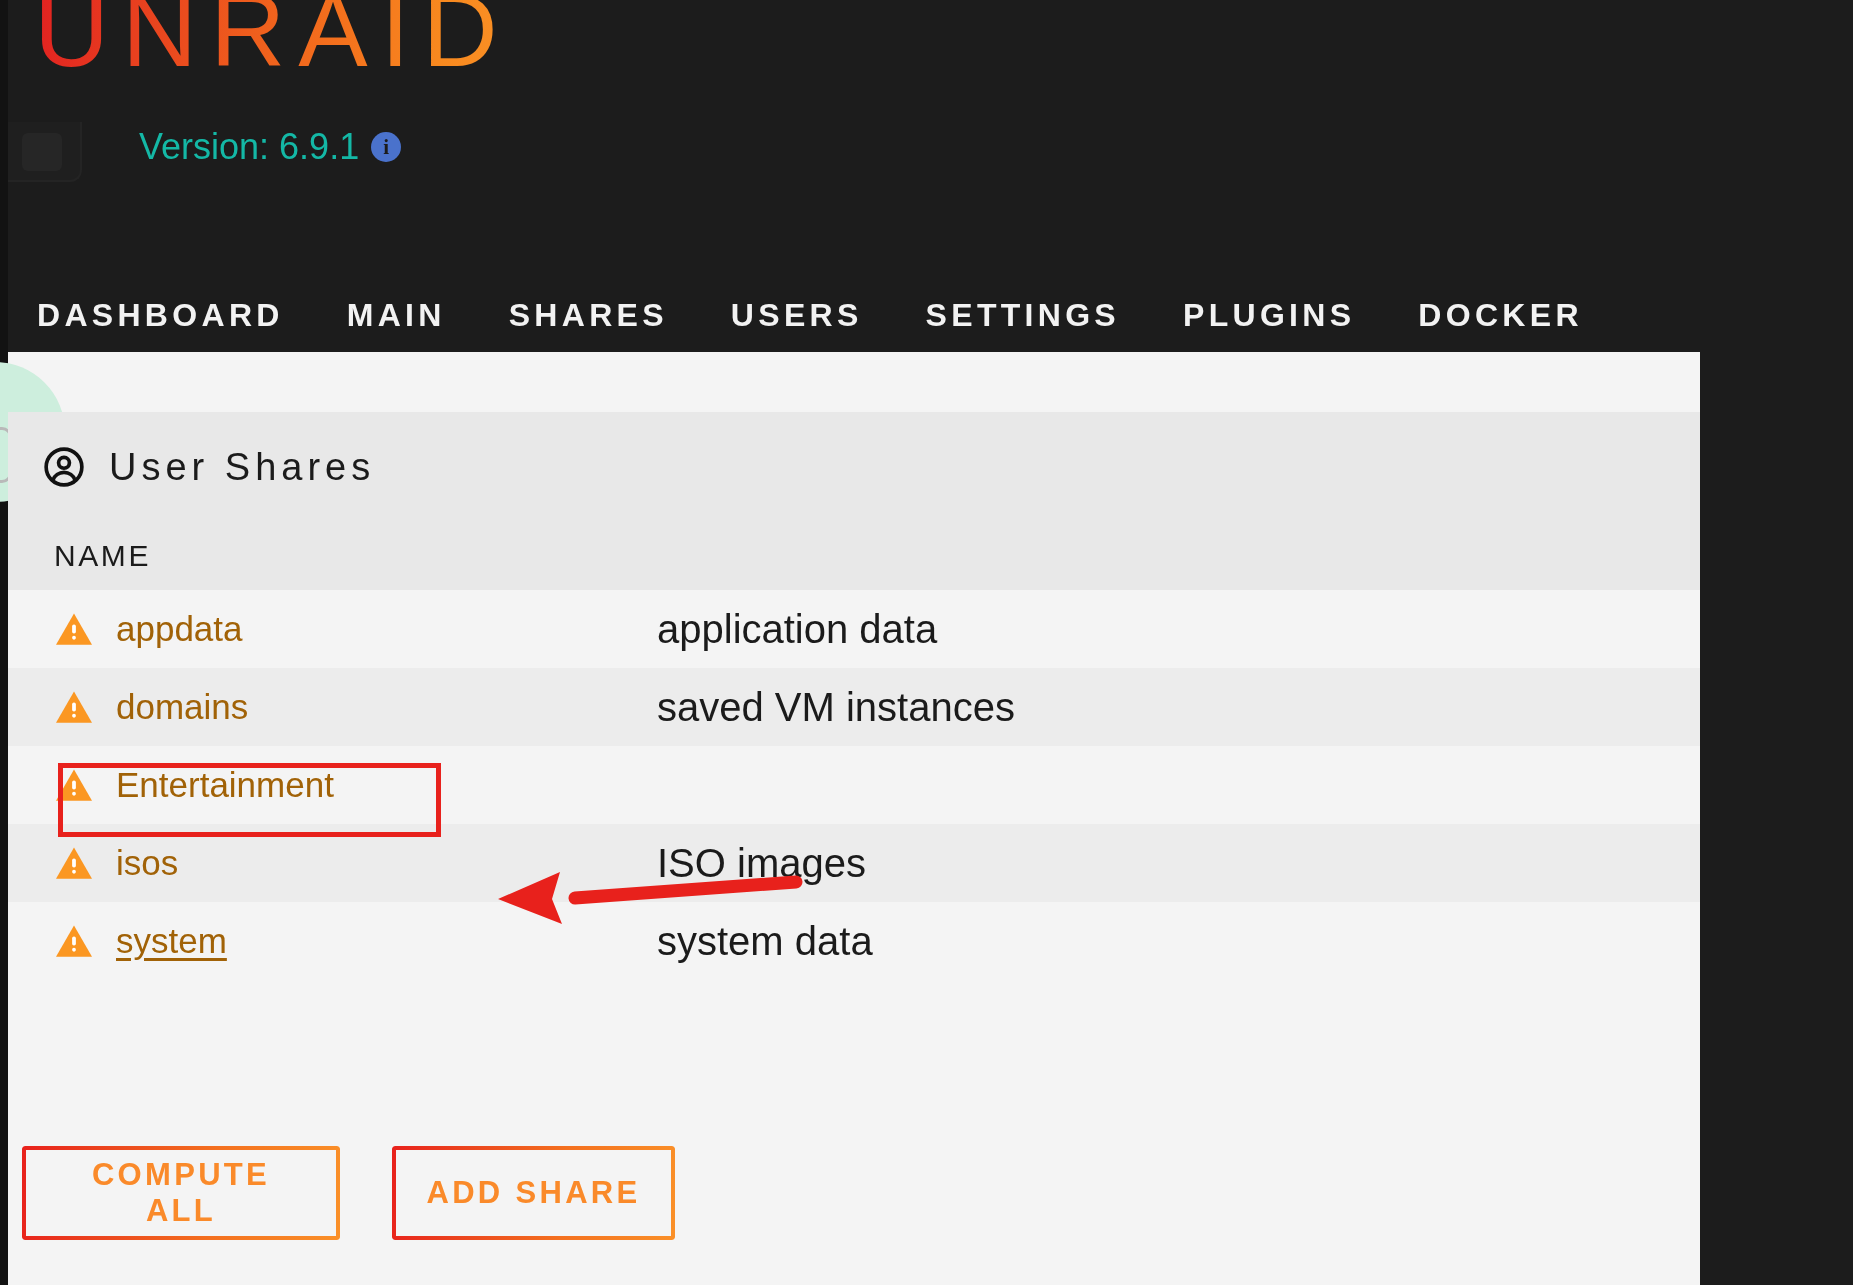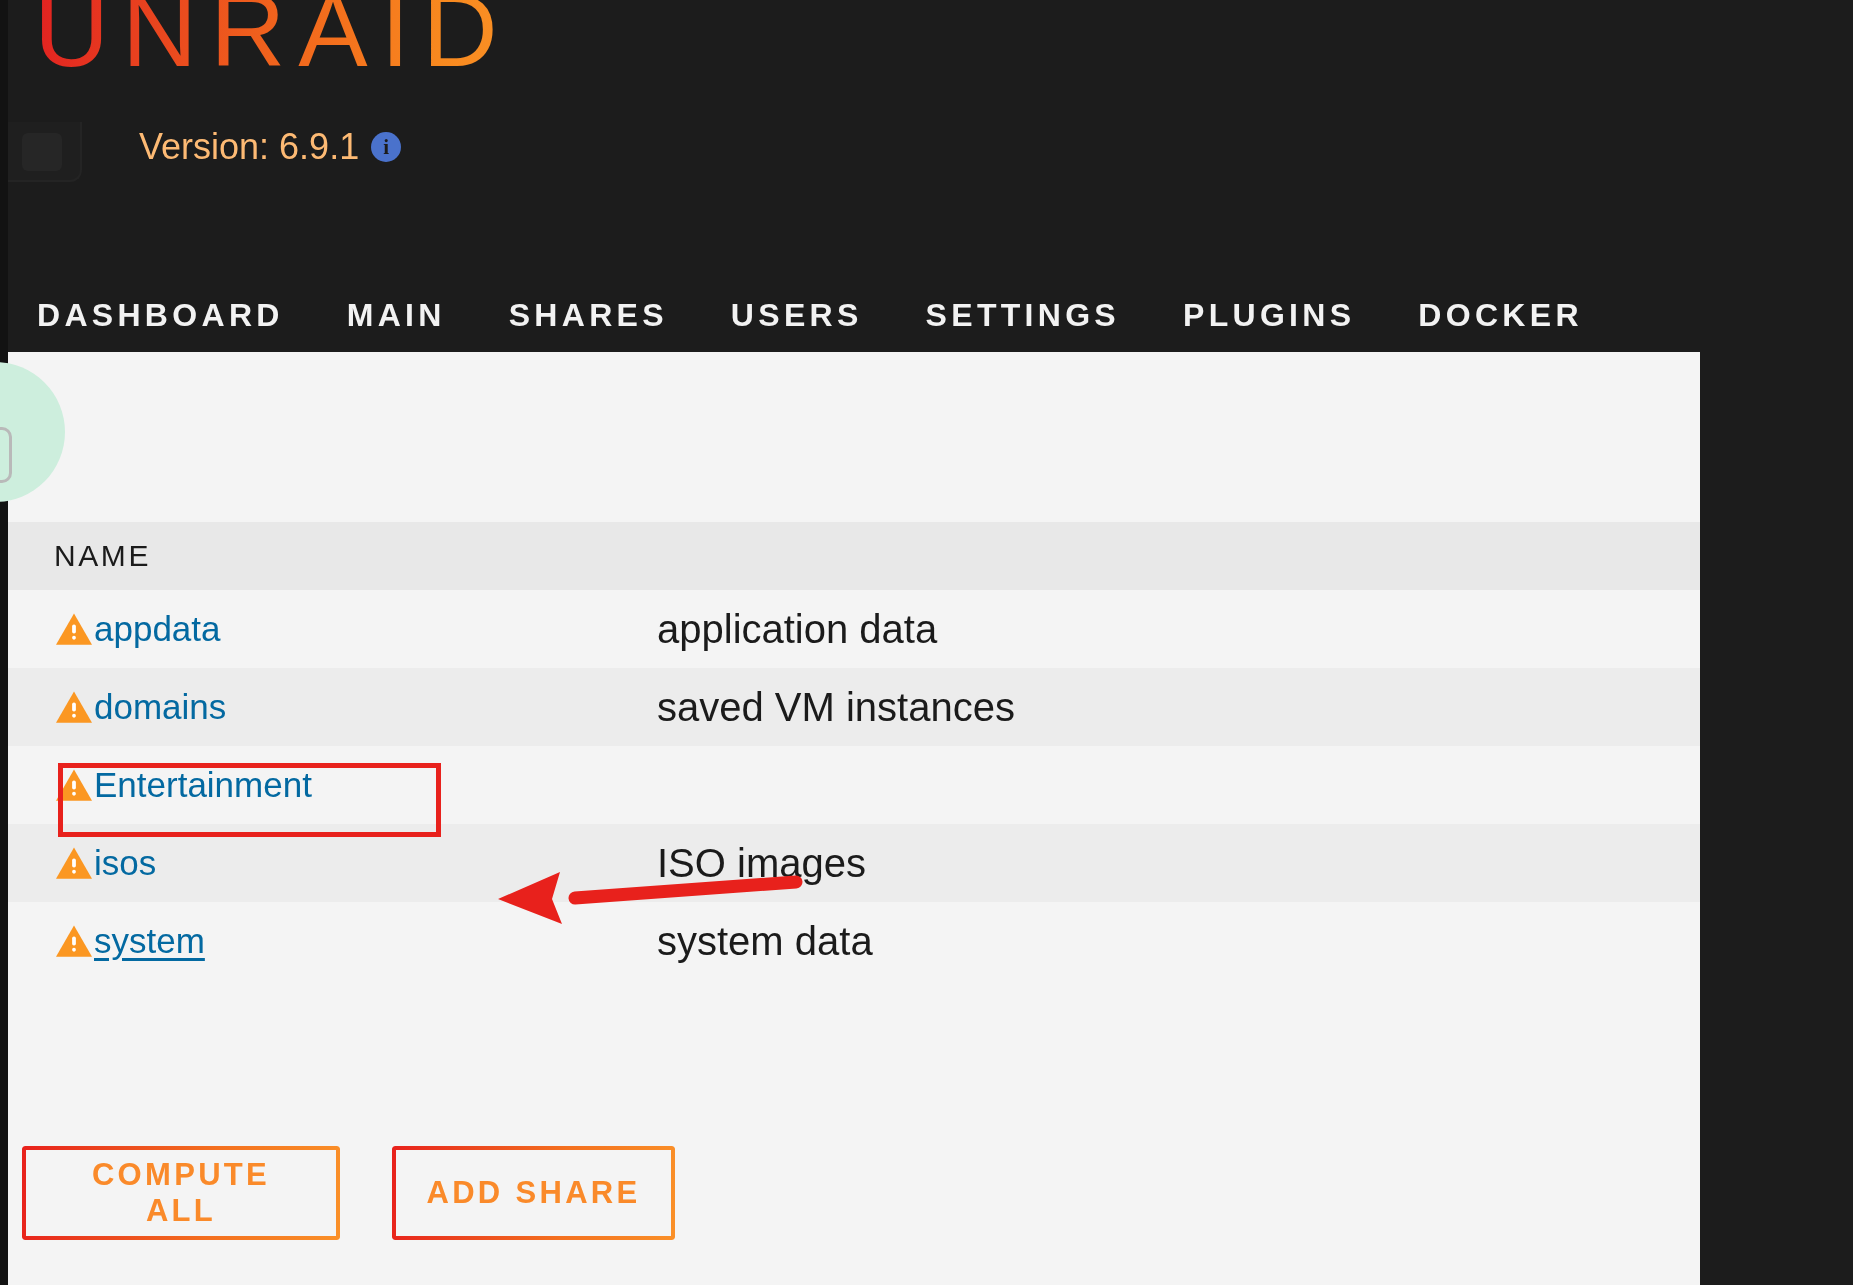--- a/index.html
+++ b/index.html
@@ -54,21 +54,21 @@
 
   .version-row {
     position: absolute;
     left: 139px; top: 126px;
     display: flex;
     align-items: center;
     gap: 12px;
     white-space: nowrap;
   }
   .version-text {
-    color: #fdba74;
+    color: #14b8a6;
     font-size: 36px;
     font-weight: 400;
     letter-spacing: 0px;
   }
   .info-icon {
     width: 30px; height: 30px;
     border-radius: 50%;
     background: #4a72cc;
     display: inline-flex;
     align-items: center;
@@ -233,22 +233,23 @@
   .cell-comment {
     flex: 1;
     padding-left: 4px;
     font-size: 40px;
     color: #1b1b1b;
   }
 
   .warn-icon { width: 40px; height: 36px; flex: none; }
 
   .share-link {
+    margin-left: 22px;
     font-size: 35px;
-    color: #0369a1;
+    color: #a16207;
     text-decoration: none;
     cursor: pointer;
     white-space: nowrap;
   }
   .share-link.hovered { text-decoration: underline; text-underline-offset: 5px; }
 
   
   .annot-box {
     position: absolute;
     left: 50px;
@@ -361,20 +362,28 @@
       </a>
     </nav>
   </div>
 
   <div class="content">
     <div class="content-rail"></div>
 
     <div class="green-orb"></div>
     <div class="green-orb-inner"></div>
 
+    <div class="section-header">
+      <svg class="sh-icon" viewBox="0 0 24 24">
+        <circle cx="12" cy="12" r="10.2" fill="none" stroke="#111111" stroke-width="2.1"></circle>
+        <circle cx="12" cy="9.6" r="3.1" fill="none" stroke="#111111" stroke-width="2.1"></circle>
+        <path d="M5.6 19.6a6.8 6.8 0 0 1 12.8 0" fill="none" stroke="#111111" stroke-width="2.1"></path>
+      </svg>
+      <span class="sh-title">User Shares</span>
+    </div>
 
     <div class="table">
 
       <div class="trow thead">
         <div class="cell cell-name">Name</div>
       </div>
 
       <div class="trow odd">
         <div class="cell-name">
           <svg class="warn-icon" viewBox="0 0 24 22">

